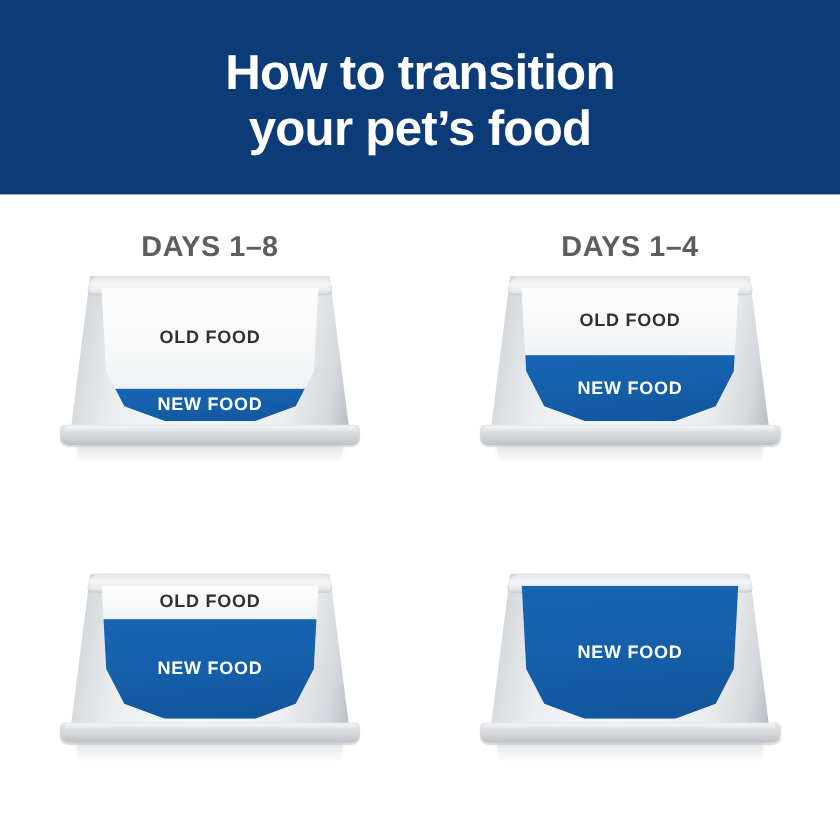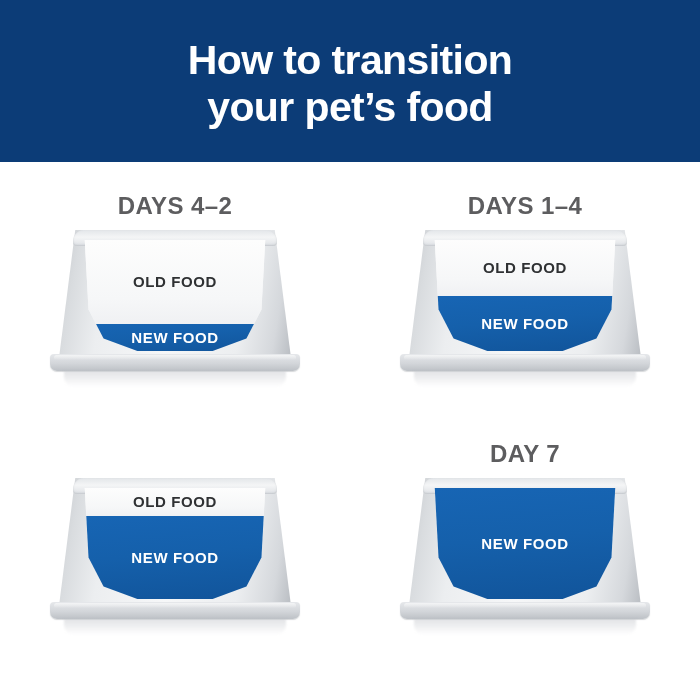--- a/index.html
+++ b/index.html
@@ -203,21 +203,21 @@
 <div class="infographic">
 
   <div class="header">
     <div class="header-line">How to transition</div>
     <div class="header-line">your pet’s food</div>
   </div>
 
   <div class="panels">
 
     <div class="panel">
-      <div class="panel-label">DAYS 4–2</div>
+      <div class="panel-label">DAYS 1–8</div>
       <div class="bowl">
         <div class="bowl-body"></div>
         <div class="bowl-rim"></div>
         <div class="bowl-well">
           <div class="well-old" style="height: 75%; display: block;">
             <span class="food-label label-old" style="top: calc(50% - 9px);">OLD FOOD</span>
           </div>
           <div class="well-new" style="height: 25%; display: block;">
             <span class="food-label label-new" style="top: calc(50% - 9px);">NEW FOOD</span>
           </div>
@@ -256,21 +256,20 @@
           <div class="well-new" style="height: 75%; display: block;">
             <span class="food-label label-new" style="top: calc(50% - 9px);">NEW FOOD</span>
           </div>
         </div>
         <div class="bowl-base"></div>
         <div class="bowl-reflection"></div>
       </div>
     </div>
 
     <div class="panel">
-      <div class="panel-label">DAY 7</div>
       <div class="bowl">
         <div class="bowl-body"></div>
         <div class="bowl-rim"></div>
         <div class="bowl-well">
 
           <div class="well-new" style="height: 100%; display: block;">
             <span class="food-label label-new" style="top: calc(50% - 9px);">NEW FOOD</span>
           </div>
         </div>
         <div class="bowl-base"></div>

